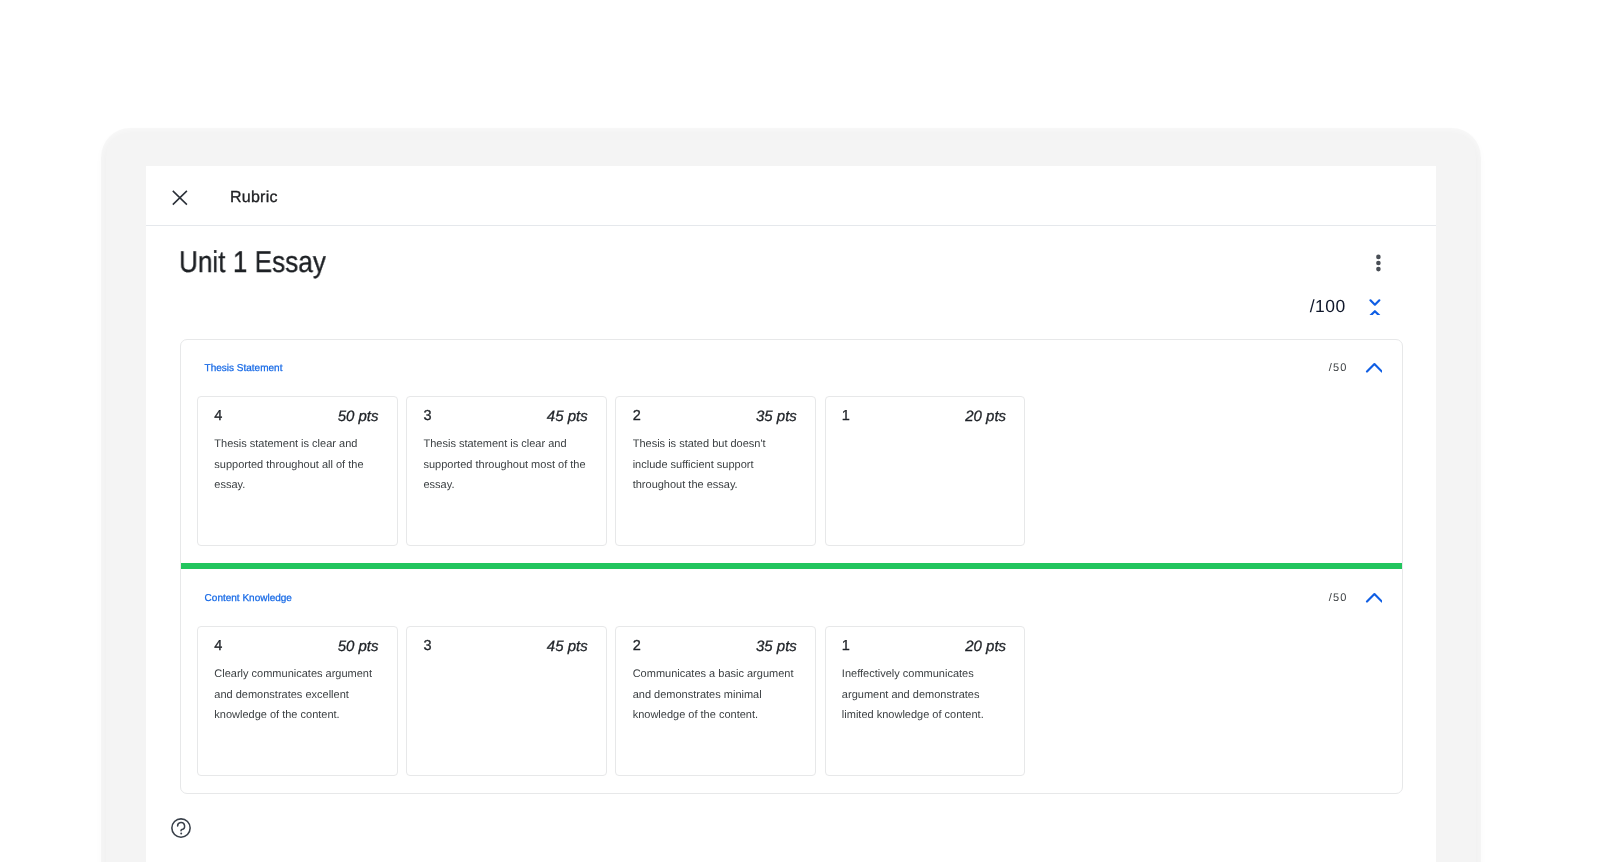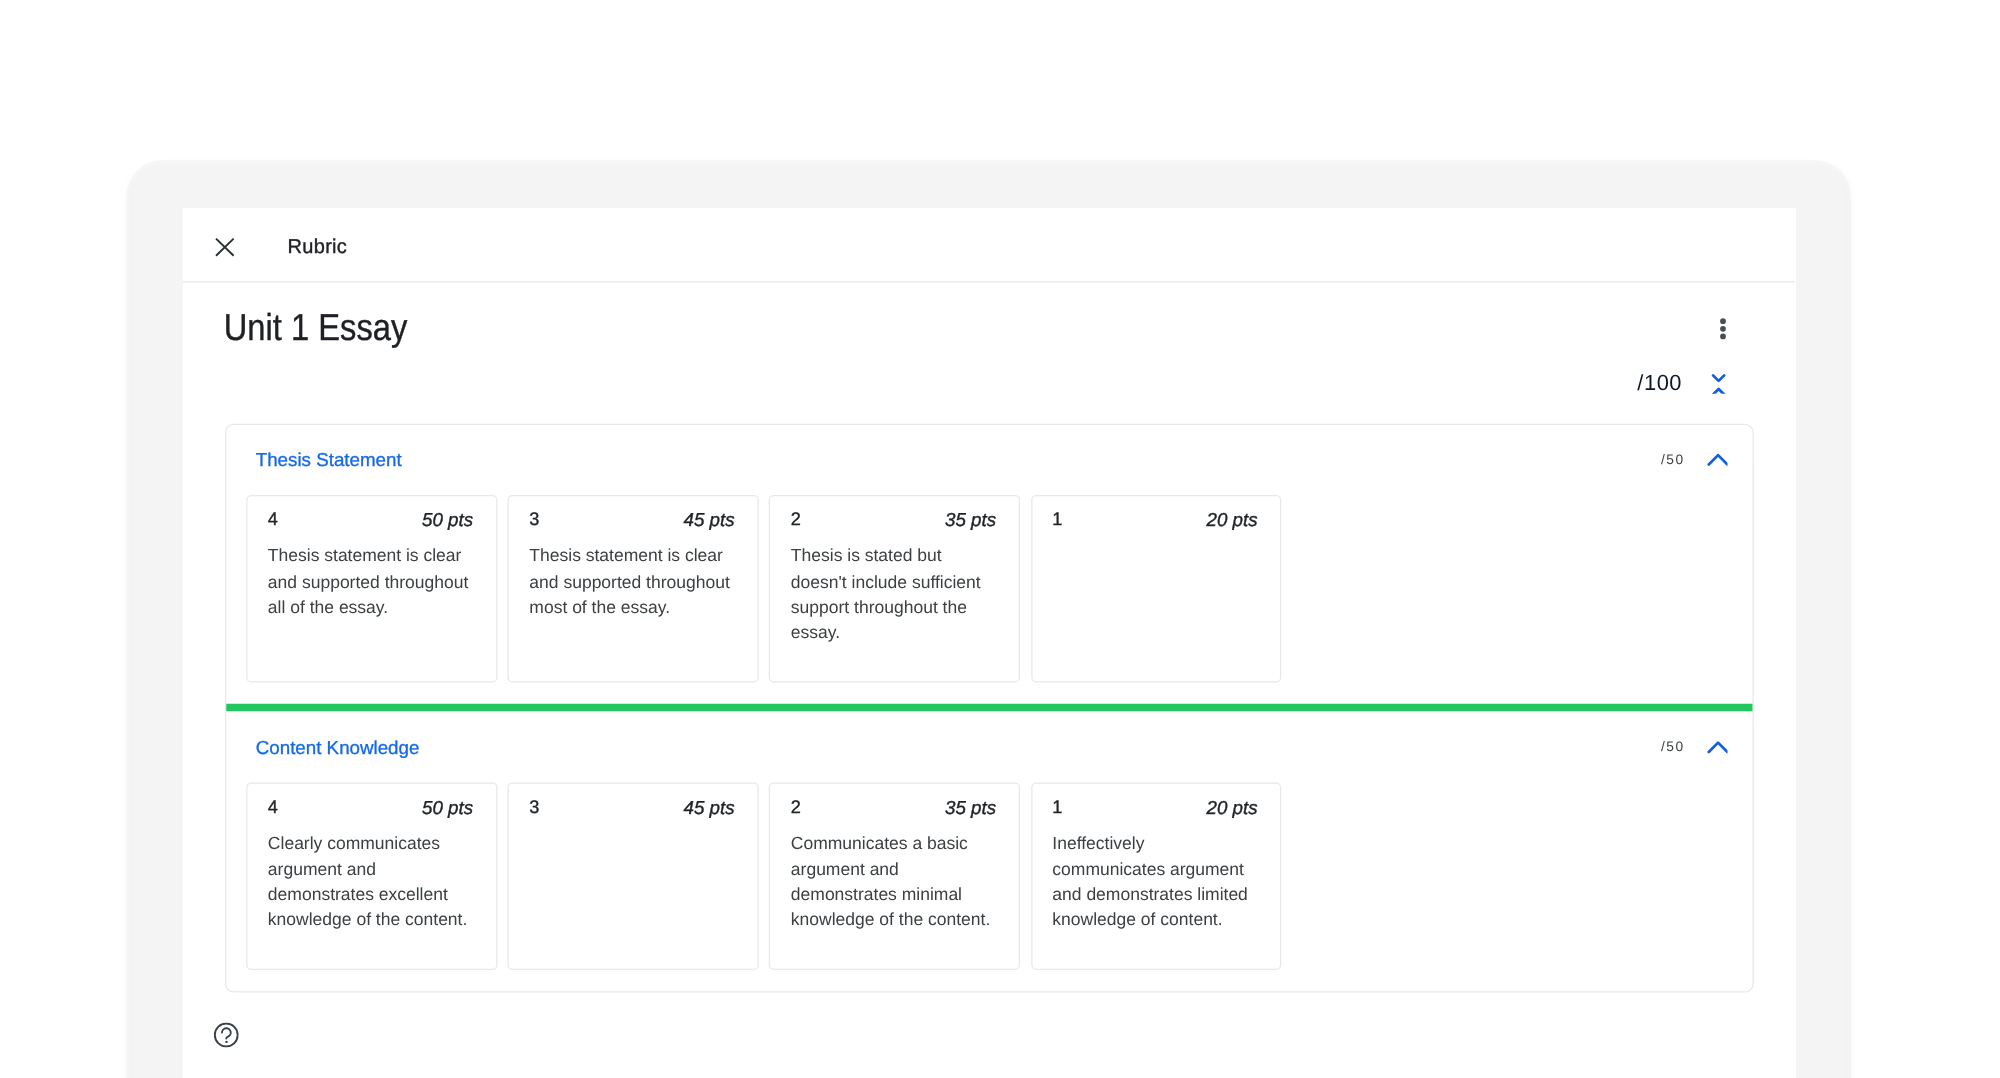--- a/index.html
+++ b/index.html
@@ -107,21 +107,21 @@
   .criterion { position: relative; }
   .criterion + .criterion { border-top: 6px solid #22c55e; }
 
   .criterion-head {
     position: relative;
     height: 56.7px;
   }
   .criterion-name {
     position: absolute;
     left: 24.1px; top: 20.5px;
-    font-size: 15px;
+    font-size: 10px;
     line-height: 17px;
     letter-spacing: 0;
     color: #1669e6;
     font-weight: 400;
     -webkit-text-stroke: 0.25px #1669e6;
     cursor: pointer;
     white-space: nowrap;
   }
   .criterion-points {
     position: absolute;
@@ -171,21 +171,21 @@
     font-weight: 400;
     color: #1f2328;
     -webkit-text-stroke: 0.3px #1f2328;
     letter-spacing: 0;
     white-space: nowrap;
   }
   .level-desc {
     position: absolute;
     left: 16.3px; top: 37.2px;
     width: 164.2px;
-    font-size: 14px;
+    font-size: 11px;
     line-height: 20.3px;
     color: #3c4043;
     letter-spacing: 0;
   }
 
   .help-btn {
     position: absolute;
     left: 25px; top: 651.8px;
     width: 20px; height: 20px;
     cursor: pointer;

